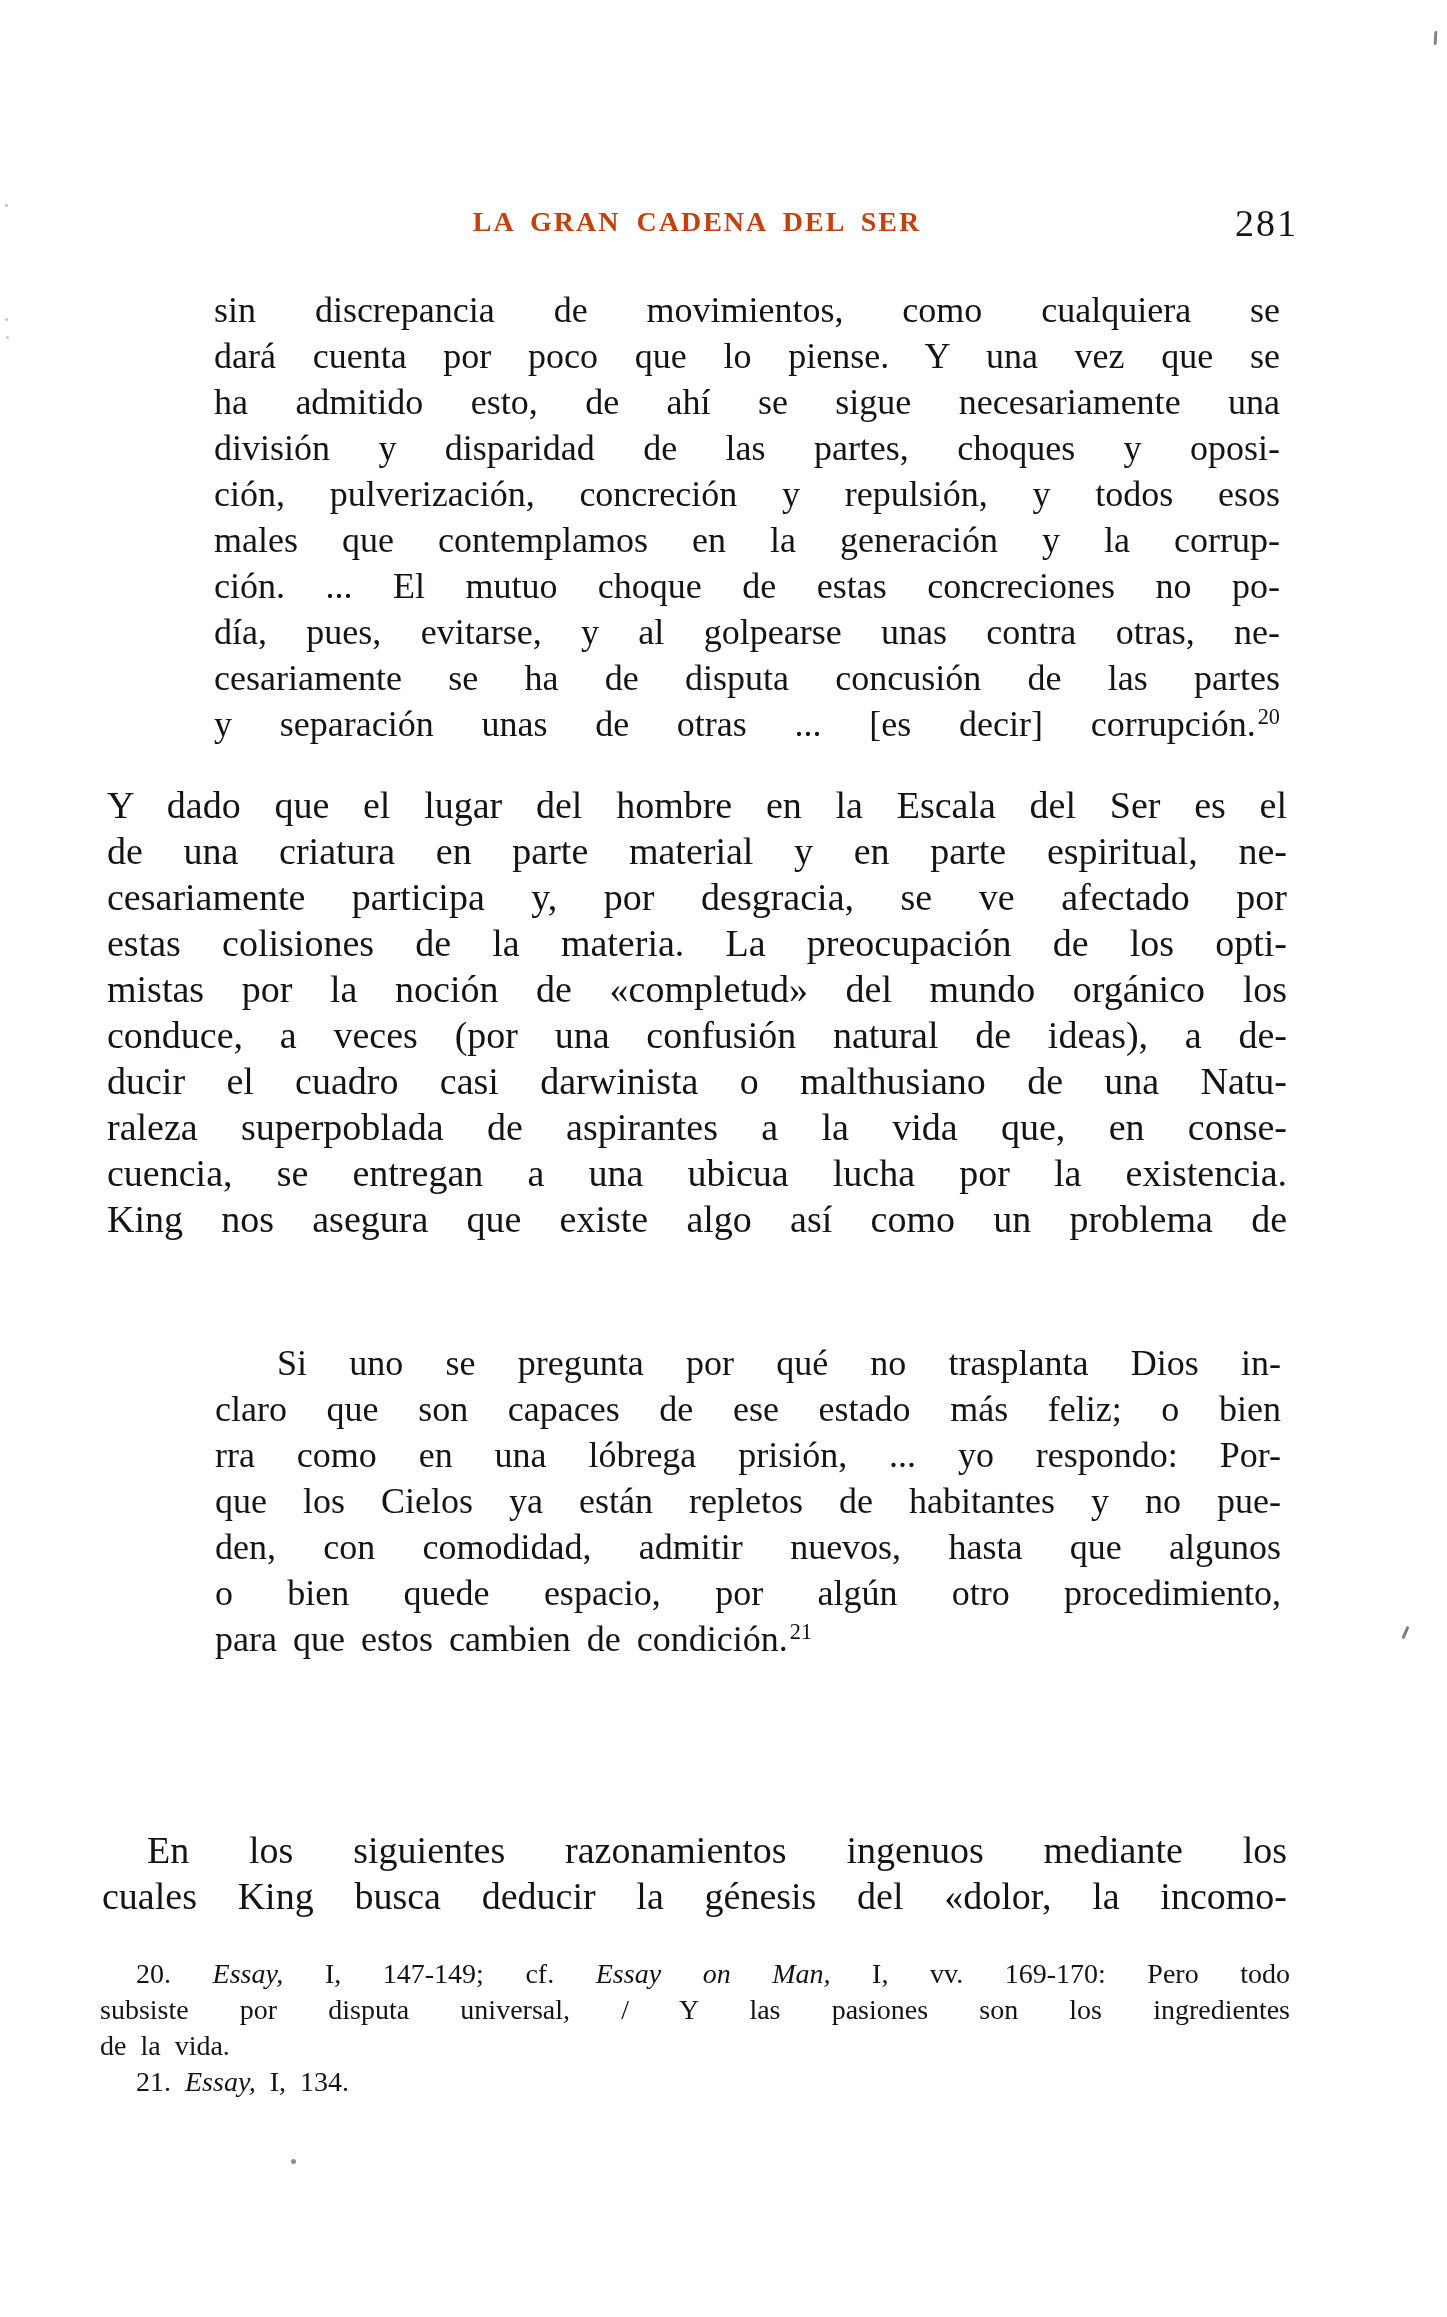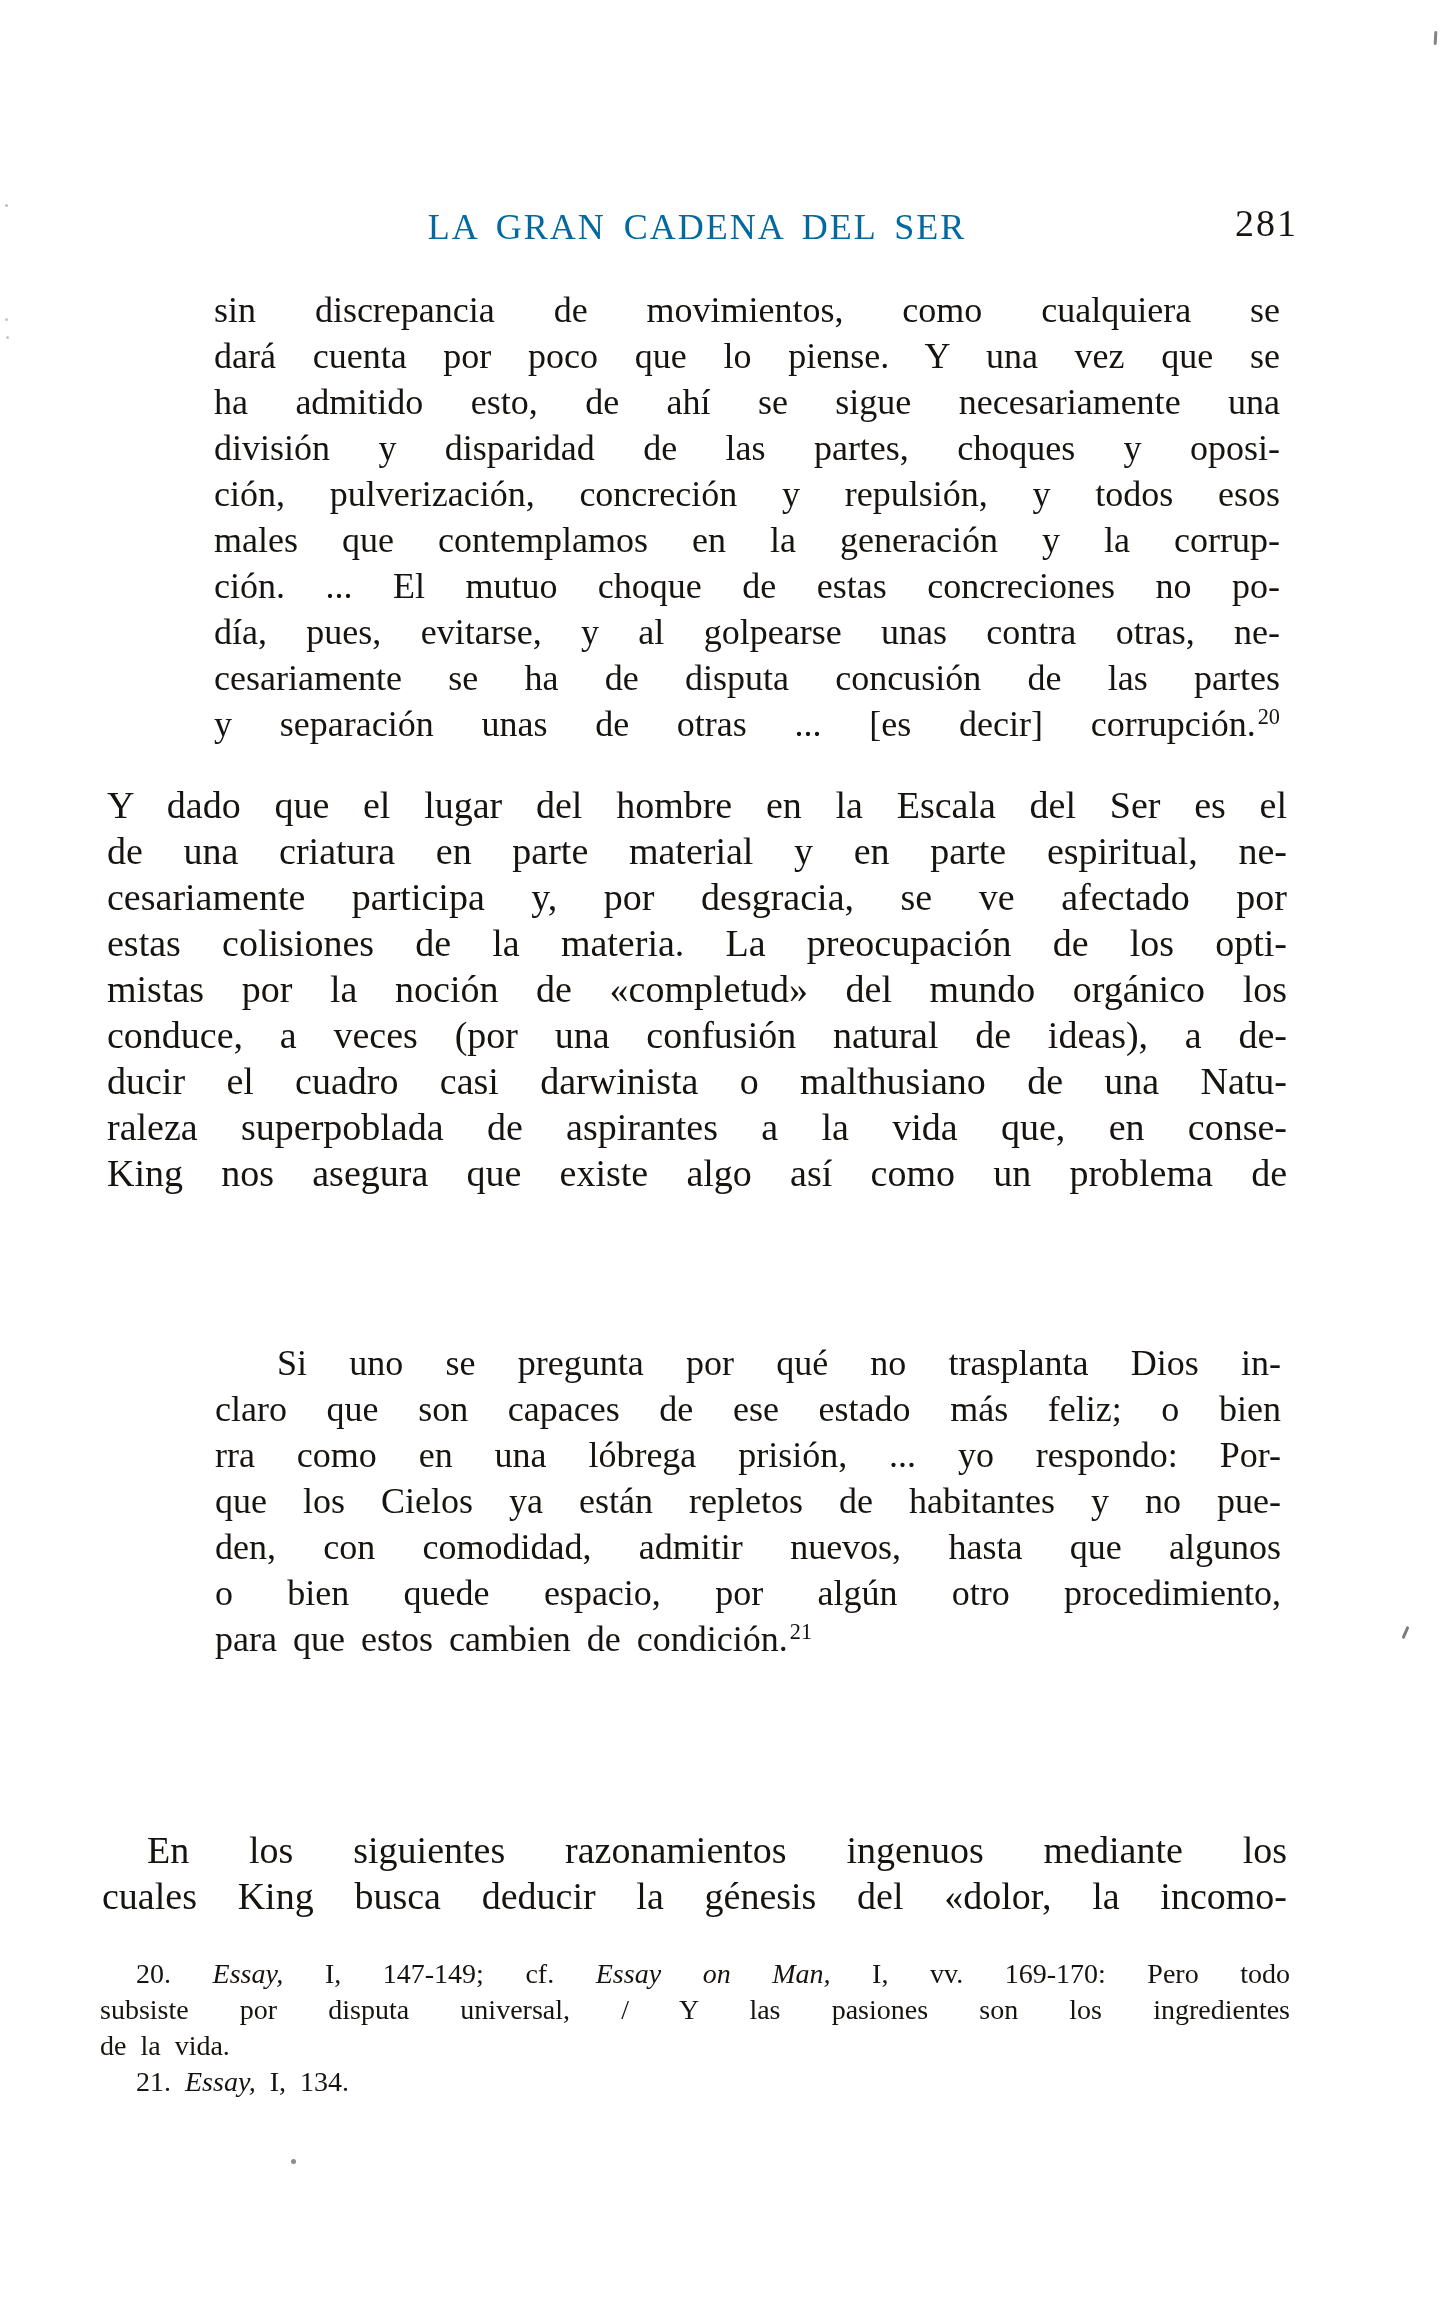--- a/index.html
+++ b/index.html
@@ -28,22 +28,22 @@
   .para-2 .line { font-size:38px; line-height:46px; height:46px; }
   .fn { left:100px; top:1956px; width:1190px; }
   .fn .line { font-size:28px; line-height:36px; height:36px; }
   .indent-62 { text-indent:62px; }
   .indent-45 { text-indent:45px; }
   .indent-36 { text-indent:36px; }
   sup.fnref { font-size:0.62em; vertical-align:0.52em; line-height:0; margin-left:2px; letter-spacing:0; }
   .italic { font-style:italic; }
   .running-title {
     position:absolute; top:206px; left:697px; transform:translateX(-50%);
-    font-size:36px; font-weight:400; letter-spacing:2px; word-spacing:7px;
-    white-space:nowrap; color:#0369a1;
+    font-size:28px; font-weight:700; letter-spacing:2px; word-spacing:7px;
+    white-space:nowrap; color:#c2410c;
   }
   .page-number {
     position:absolute; top:201px; right:149px;
     font-size:38px; letter-spacing:2px; color:#171411;
   }
   
   .artifact { position:absolute; background:#5f5a55; }
   .artifact.tick    { left:1434px; top:31px;   width:3px; height:14px; border-radius:2px; transform:rotate(3deg); opacity:.75; }
   .artifact.stray   { left:1404px; top:1626px; width:3px; height:13px; border-radius:2px; transform:rotate(24deg); opacity:.8; }
   .artifact.dot     { left:291px;  top:2159px; width:5px; height:5px;  border-radius:50%; opacity:.7; }
@@ -74,20 +74,21 @@
 
   <div class="block body-text">
     <div class="line">Y dado que el lugar del hombre en la Escala del Ser es el</div>
     <div class="line">de una criatura en parte material y en parte espiritual, ne-</div>
     <div class="line">cesariamente participa y, por desgracia, se ve afectado por</div>
     <div class="line">estas colisiones de la materia. La preocupación de los opti-</div>
     <div class="line">mistas por la noción de «completud» del mundo orgánico los</div>
     <div class="line">conduce, a veces (por una confusión natural de ideas), a de-</div>
     <div class="line">ducir el cuadro casi darwinista o malthusiano de una Natu-</div>
     <div class="line">raleza superpoblada de aspirantes a la vida que, en conse-</div>
+    <div class="line">cuencia, se entregan a una ubicua lucha por la existencia.</div>
     <div class="line">King nos asegura que existe algo así como un problema de</div>
   </div>
 
   <div class="block quote-text quote-2">
     <div class="line indent-62">Si uno se pregunta por qué no trasplanta Dios in-</div>
     <div class="line">claro que son capaces de ese estado más feliz; o bien</div>
     <div class="line">rra como en una lóbrega prisión, ... yo respondo: Por-</div>
     <div class="line">que los Cielos ya están repletos de habitantes y no pue-</div>
     <div class="line">den, con comodidad, admitir nuevos, hasta que algunos</div>
     <div class="line">o bien quede espacio, por algún otro procedimiento,</div>

